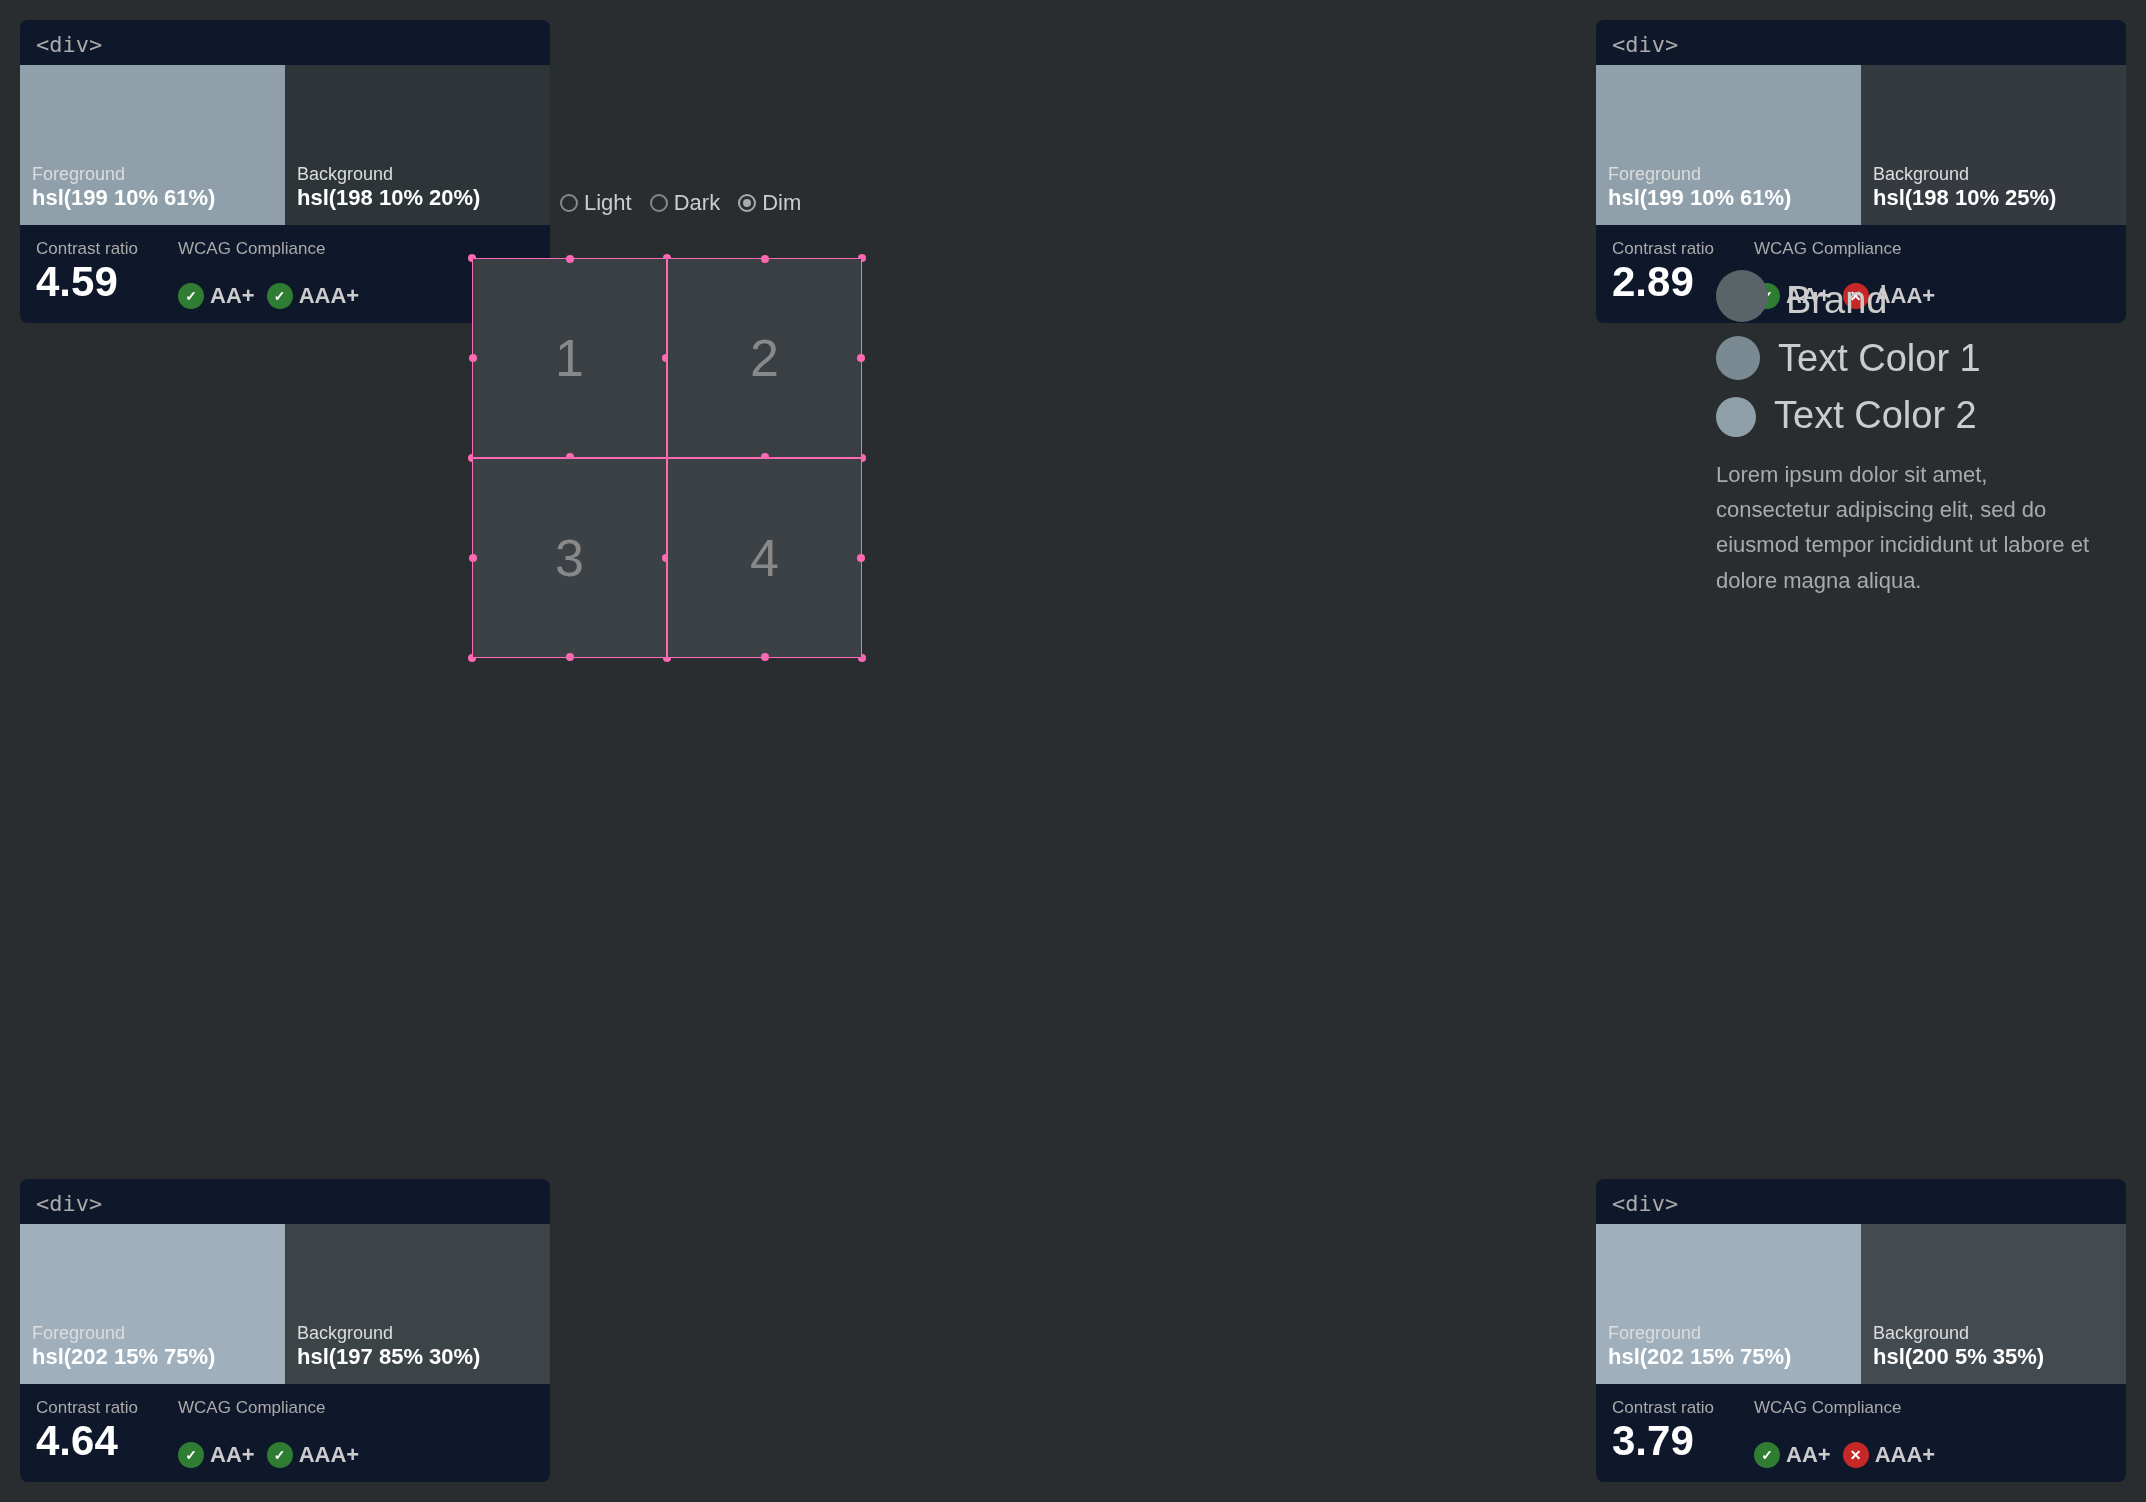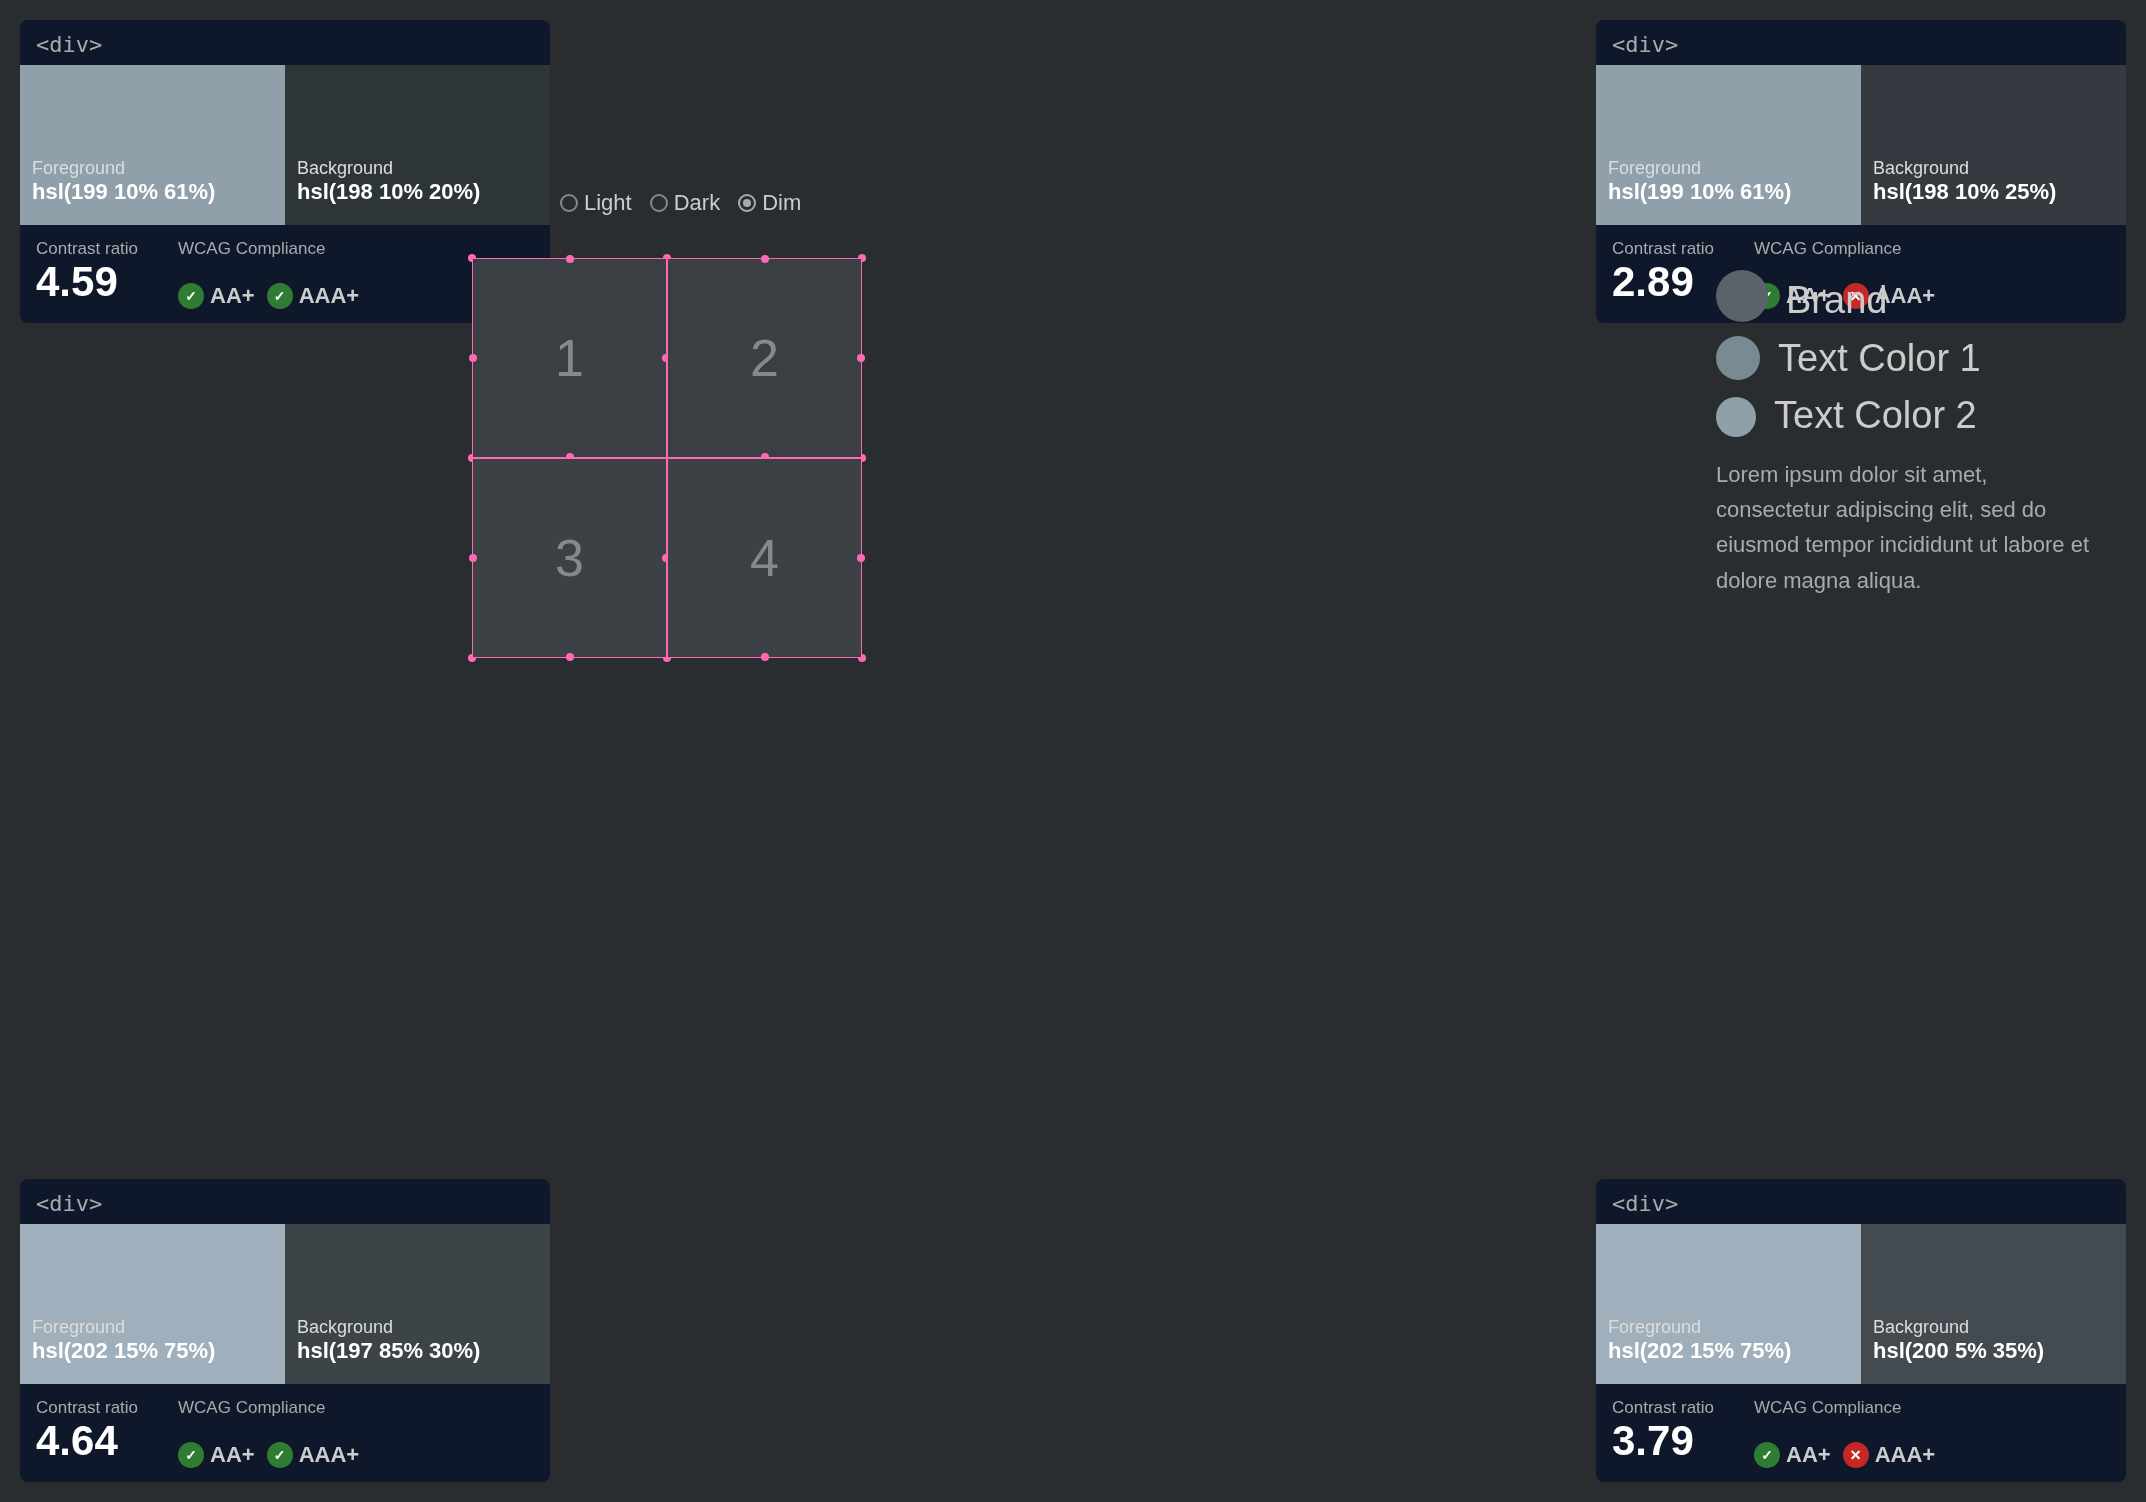--- a/index.html
+++ b/index.html
@@ -32,21 +32,21 @@
     .panel-color-row {
       display: flex;
       height: 160px;
     }
 
     .panel-color-box {
       flex: 1;
       display: flex;
       flex-direction: column;
       justify-content: flex-end;
-      padding: 20px 12px;
+      padding: 14px 12px;
     }
 
     .panel-color-box.fg {
       background: #8fa0ab;
     }
 
     .panel-color-box.bg-dark1 {
       background: #2e3539;
     }
 

